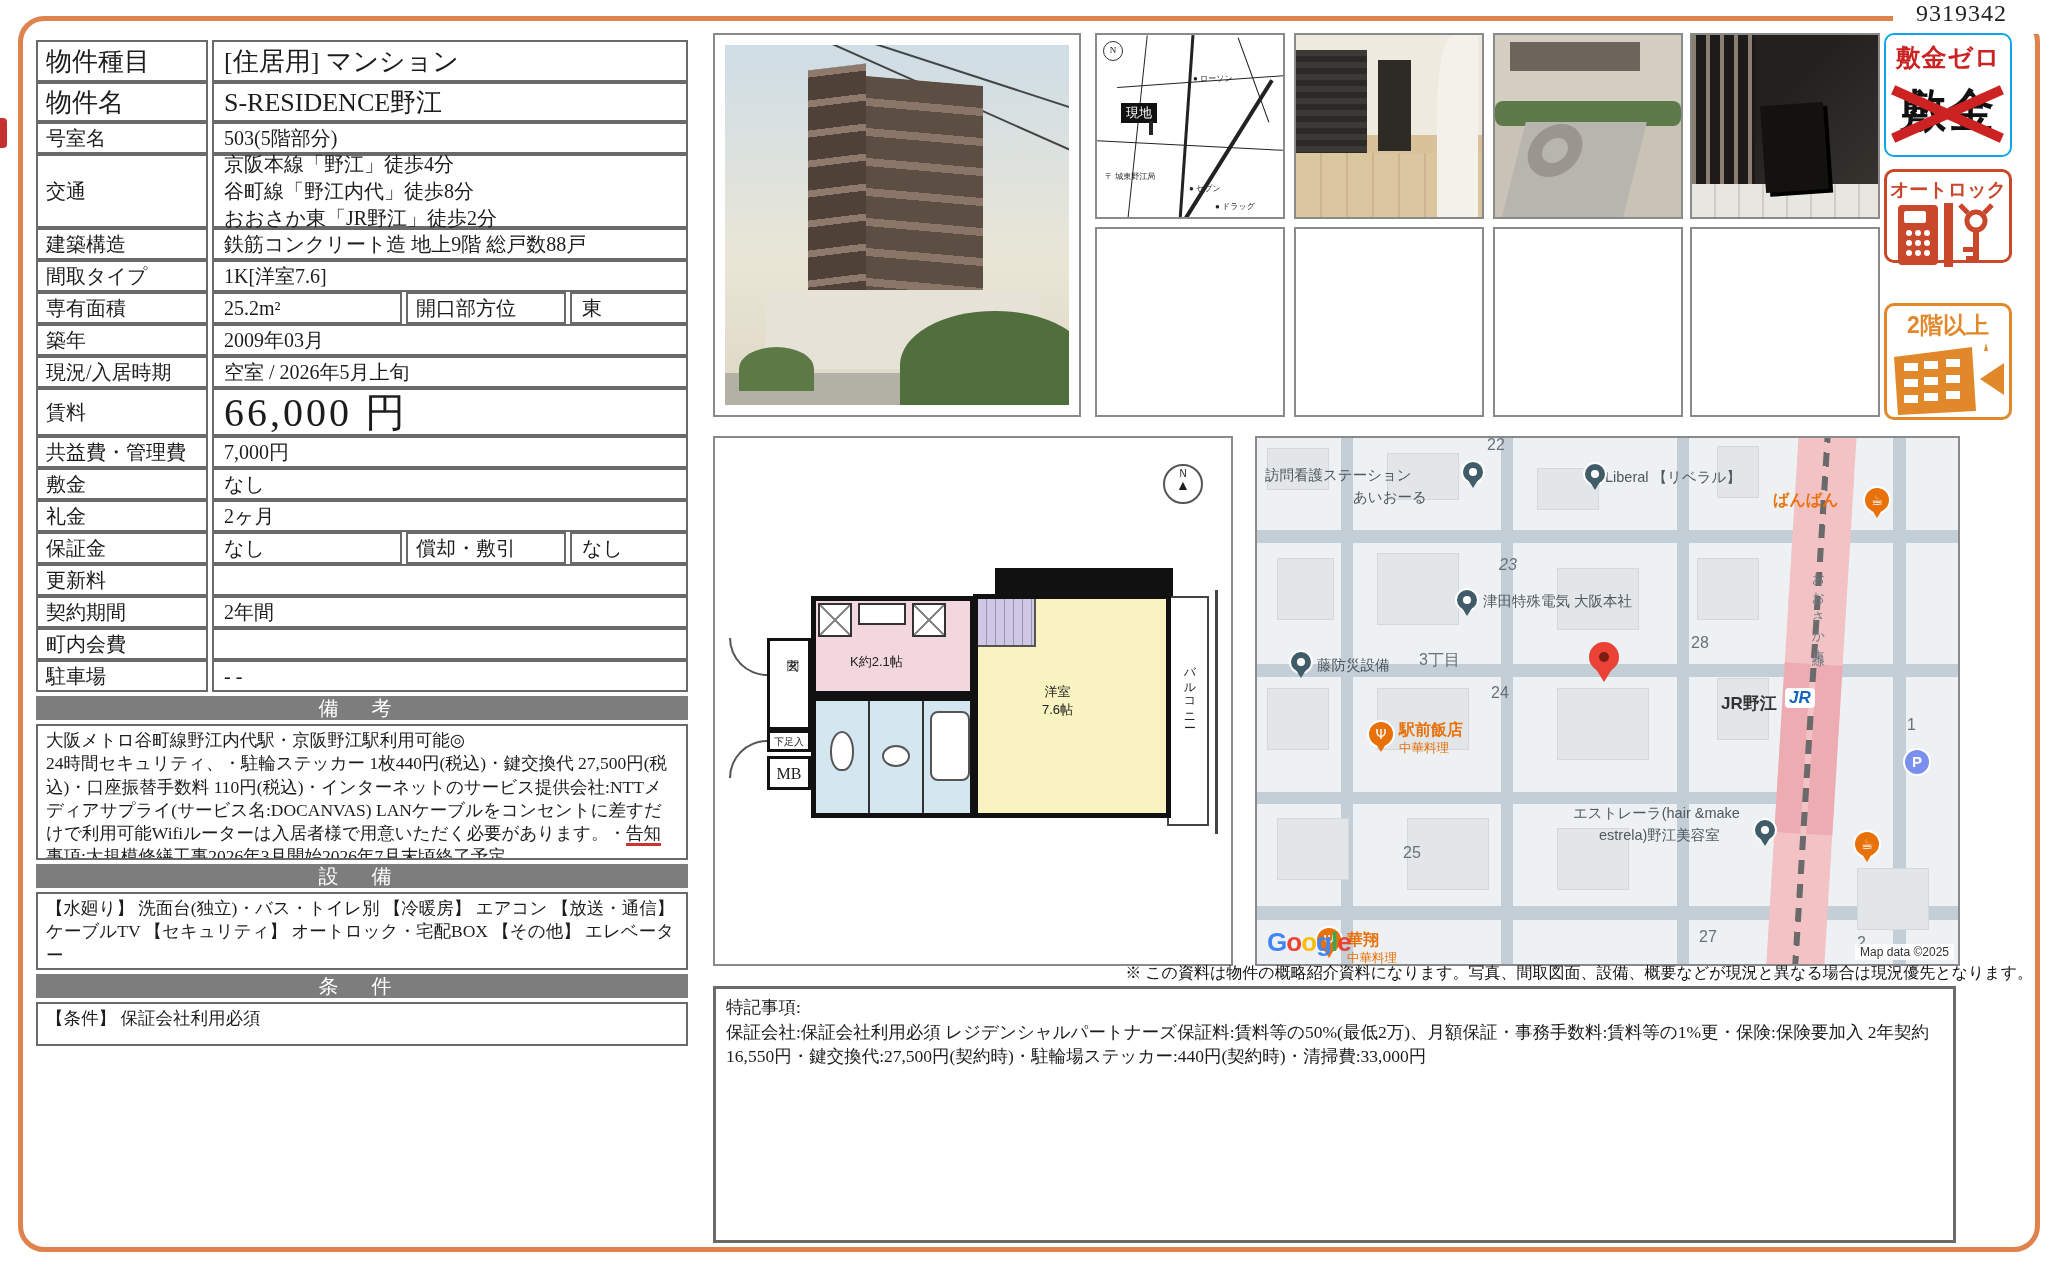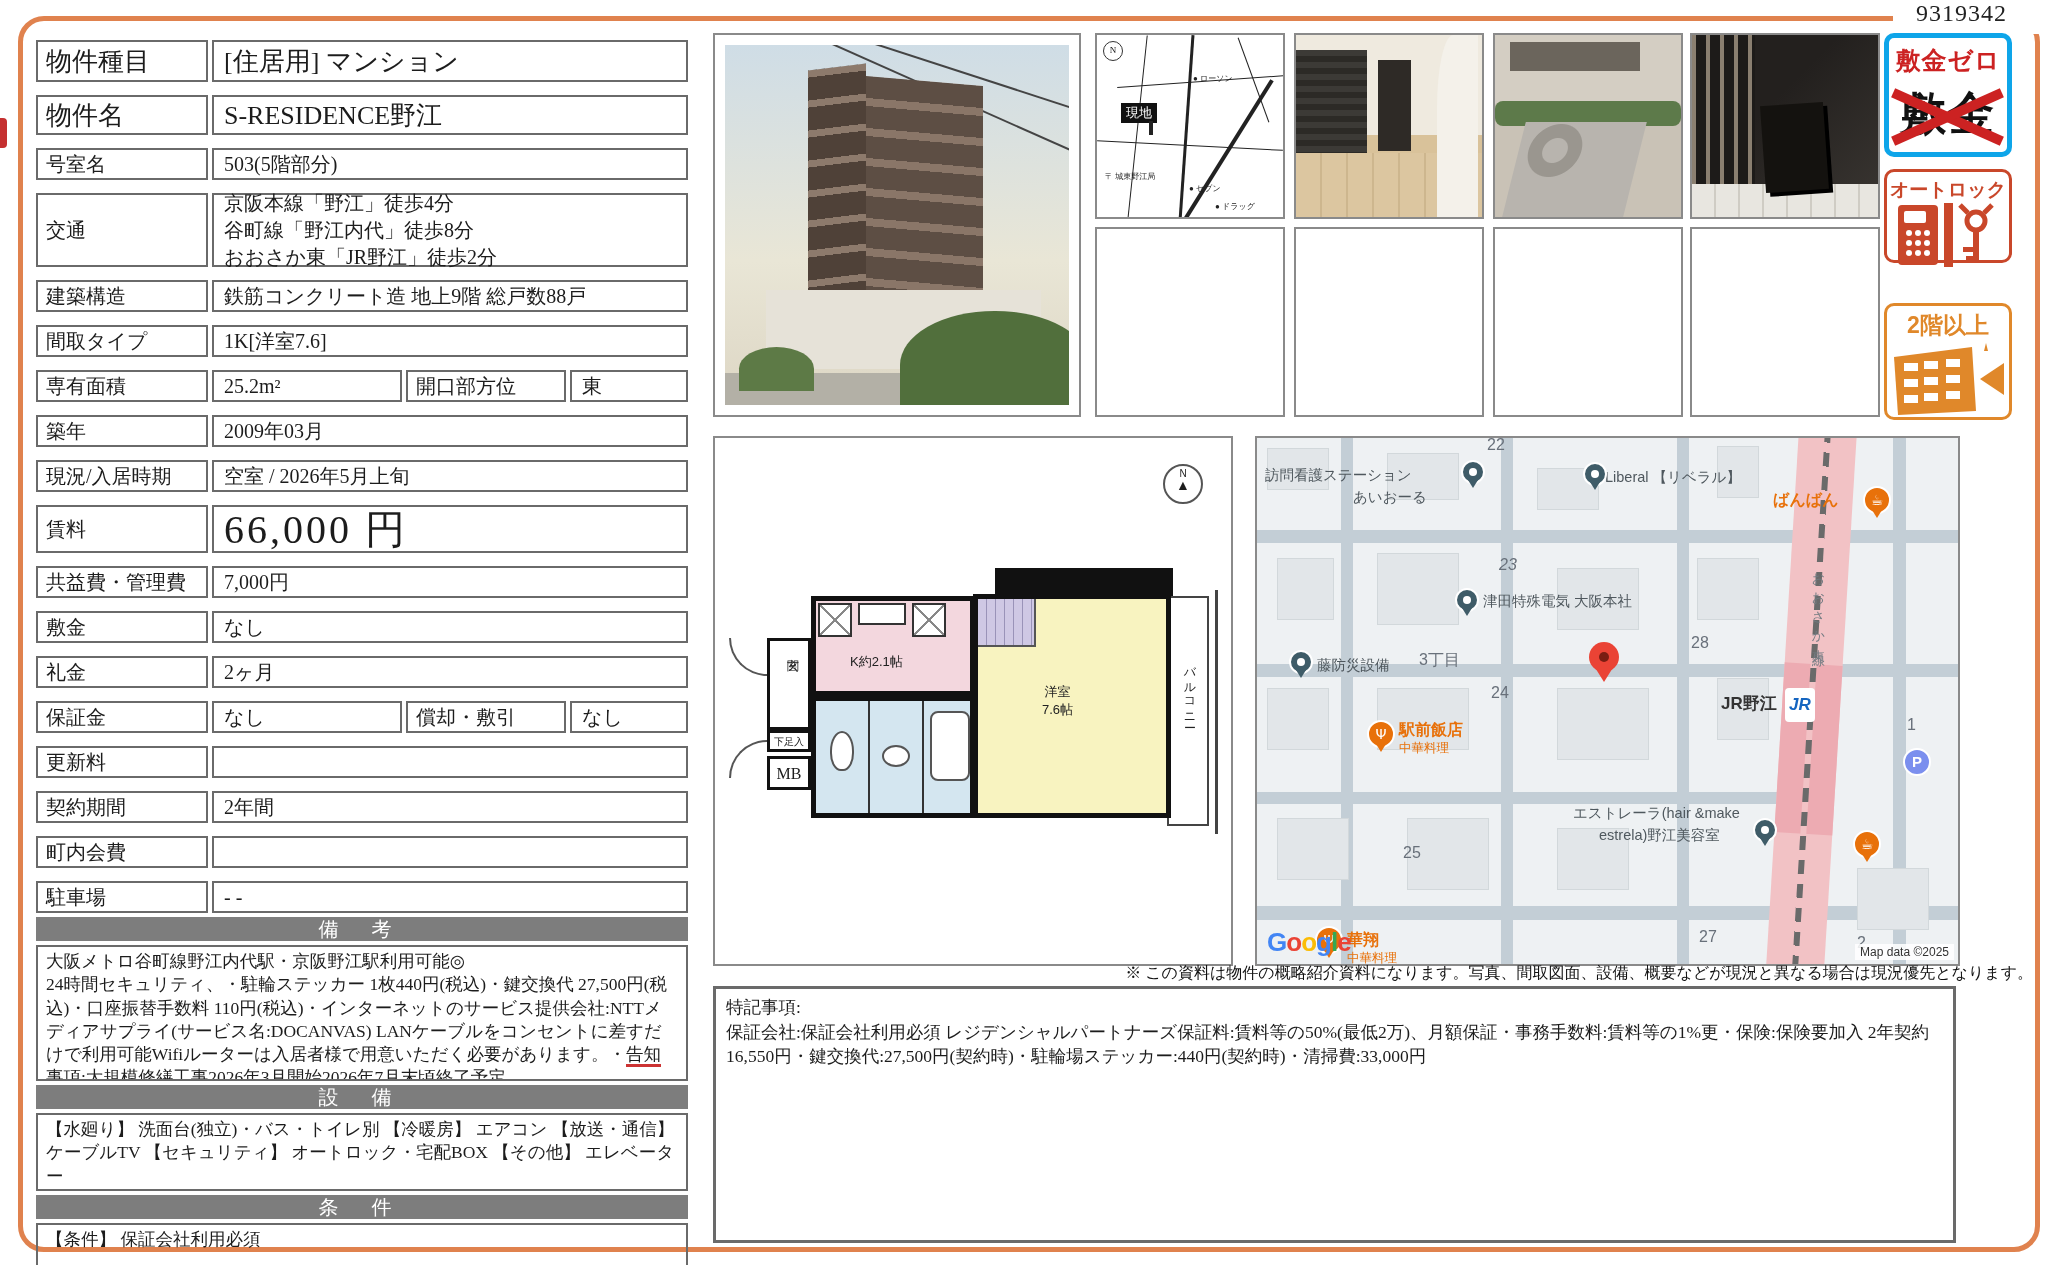--- a/index.html
+++ b/index.html
@@ -81,21 +81,21 @@
   .sign-bg{position:absolute;inset:0;background:linear-gradient(135deg,#23201e 0 40%,#3a3632 100%);}
   .sign-slat{position:absolute;left:0;top:0;width:34%;height:82%;
      background:repeating-linear-gradient(90deg,#8a7f70 0 4px,#1d1b19 4px 14px);}
   .sign-floor{position:absolute;left:0;bottom:0;width:100%;height:18%;
      background:repeating-linear-gradient(90deg,#e8e6e0 0 22px,#cfccc4 22px 24px);}
   .sign-stone{position:absolute;left:38%;bottom:14%;width:34%;height:48%;background:#14120f;
      transform:rotate(-4deg);box-shadow:4px 4px 0 #000;}
   
   .badge{box-sizing:border-box;background:#fff;text-align:center;
          font-family:"Liberation Sans","DejaVu Sans",sans-serif;}
-  #badge-shikikin{left:1884px;top:33px;width:128px;height:124px;border:5px solid #0ea5e9;border-radius:10px;}
+  #badge-shikikin{left:1884px;top:33px;width:128px;height:124px;border:2px solid #0ea5e9;border-radius:10px;}
   #badge-shikikin .b-title{color:#cc2222;font-size:25px;font-weight:bold;margin-top:6px;letter-spacing:1px;}
   .struck-wrap{position:relative;display:inline-block;margin-top:6px;}
   .struck-text{font-size:46px;font-weight:900;color:#111;letter-spacing:2px;}
   .strike-bar{position:absolute;left:-12%;top:46%;width:124%;height:10px;background:#cc2222;}
   .sb1{transform:rotate(24deg);} .sb2{transform:rotate(-24deg);}
   #badge-autolock{left:1884px;top:169px;width:128px;height:94px;border:3px solid #c9472a;border-radius:10px;}
   #badge-autolock .b-title{color:#c9472a;font-size:19px;font-weight:bold;margin-top:5px;}
   #badge-floor2{left:1884px;top:303px;width:128px;height:117px;border:3px solid #e0882a;border-radius:10px;}
   #badge-floor2 .b-title{color:#e0882a;font-size:23px;font-weight:bold;margin-top:4px;}
   
@@ -130,41 +130,41 @@
   .pin-o{position:absolute;width:24px;height:24px;background:#e8710a;border-radius:50%;border:2px solid #fff;
      color:#fff;text-align:center;line-height:24px;font-size:14px;font-family:"DejaVu Sans",sans-serif;}
   .pin-o::before{content:"";position:absolute;left:7px;top:22px;border-left:5px solid transparent;
      border-right:5px solid transparent;border-top:8px solid #e8710a;}
   .marker-red{position:absolute;width:30px;height:30px;background:#ea4335;border-radius:50% 50% 50% 50%;}
   .marker-red::after{content:"";position:absolute;left:10px;top:10px;width:10px;height:10px;background:#7a1d12;border-radius:50%;}
   .marker-red::before{content:"";position:absolute;left:5px;top:24px;border-left:10px solid transparent;
      border-right:10px solid transparent;border-top:16px solid #ea4335;}
   .parking-ic{position:absolute;width:24px;height:24px;border-radius:50%;background:#7b8fee;color:#fff;
      text-align:center;line-height:24px;font-weight:bold;font-family:"Liberation Sans",sans-serif;font-size:15px;border:2px solid #fff;}
-  .jr-chip{position:absolute;background:#fff;border-radius:4px;padding:7px 4px;color:#1565c0;
+  .jr-chip{position:absolute;background:#fff;border-radius:4px;padding:0 4px;color:#1565c0;
      font-family:"Liberation Sans",sans-serif;font-weight:bold;font-style:italic;font-size:17px;}
   #g-logo{position:absolute;left:10px;bottom:6px;font-family:"Liberation Sans",sans-serif;
      font-size:26px;font-weight:bold;letter-spacing:-1px;}
   #map-credit{position:absolute;right:4px;bottom:4px;background:rgba(255,255,255,.85);
      font-family:"Liberation Sans",sans-serif;font-size:12px;color:#333;padding:1px 5px;}
   
   #disclaimer{left:713px;top:963px;width:1320px;text-align:right;font-size:16px;color:#111;}
   #special-box{left:713px;top:986px;width:1243px;height:257px;border:3px solid #6a6a6a;
      box-sizing:border-box;padding:6px 10px;font-size:17.5px;line-height:1.4;}
 </style>
 </head>
 <body>
 
 <div class="abs" id="frame"></div>
 <div class="abs" id="docid-patch"></div>
 <div class="abs" id="doc-id">9319342</div>
 <div class="abs" id="red-sliver"></div>
 
 <div class="abs" id="ptable">
-  <div id="ptable-rows" style="display: flex; flex-direction: column; gap: 13px; border-radius: 15px;">
+  <div id="ptable-rows" style="display: flex; flex-direction: column; gap: 0; border-radius: 15px;">
       <div class="trow r1">
         <div class="cell tlabel">物件種目</div>
         <div class="cell tval">[住居用] マンション</div>
       </div>
       <div class="trow r2">
         <div class="cell tlabel">物件名</div>
         <div class="cell tval">S-RESIDENCE野江</div>
       </div>
       <div class="trow r3">
         <div class="cell tlabel">号室名</div>

